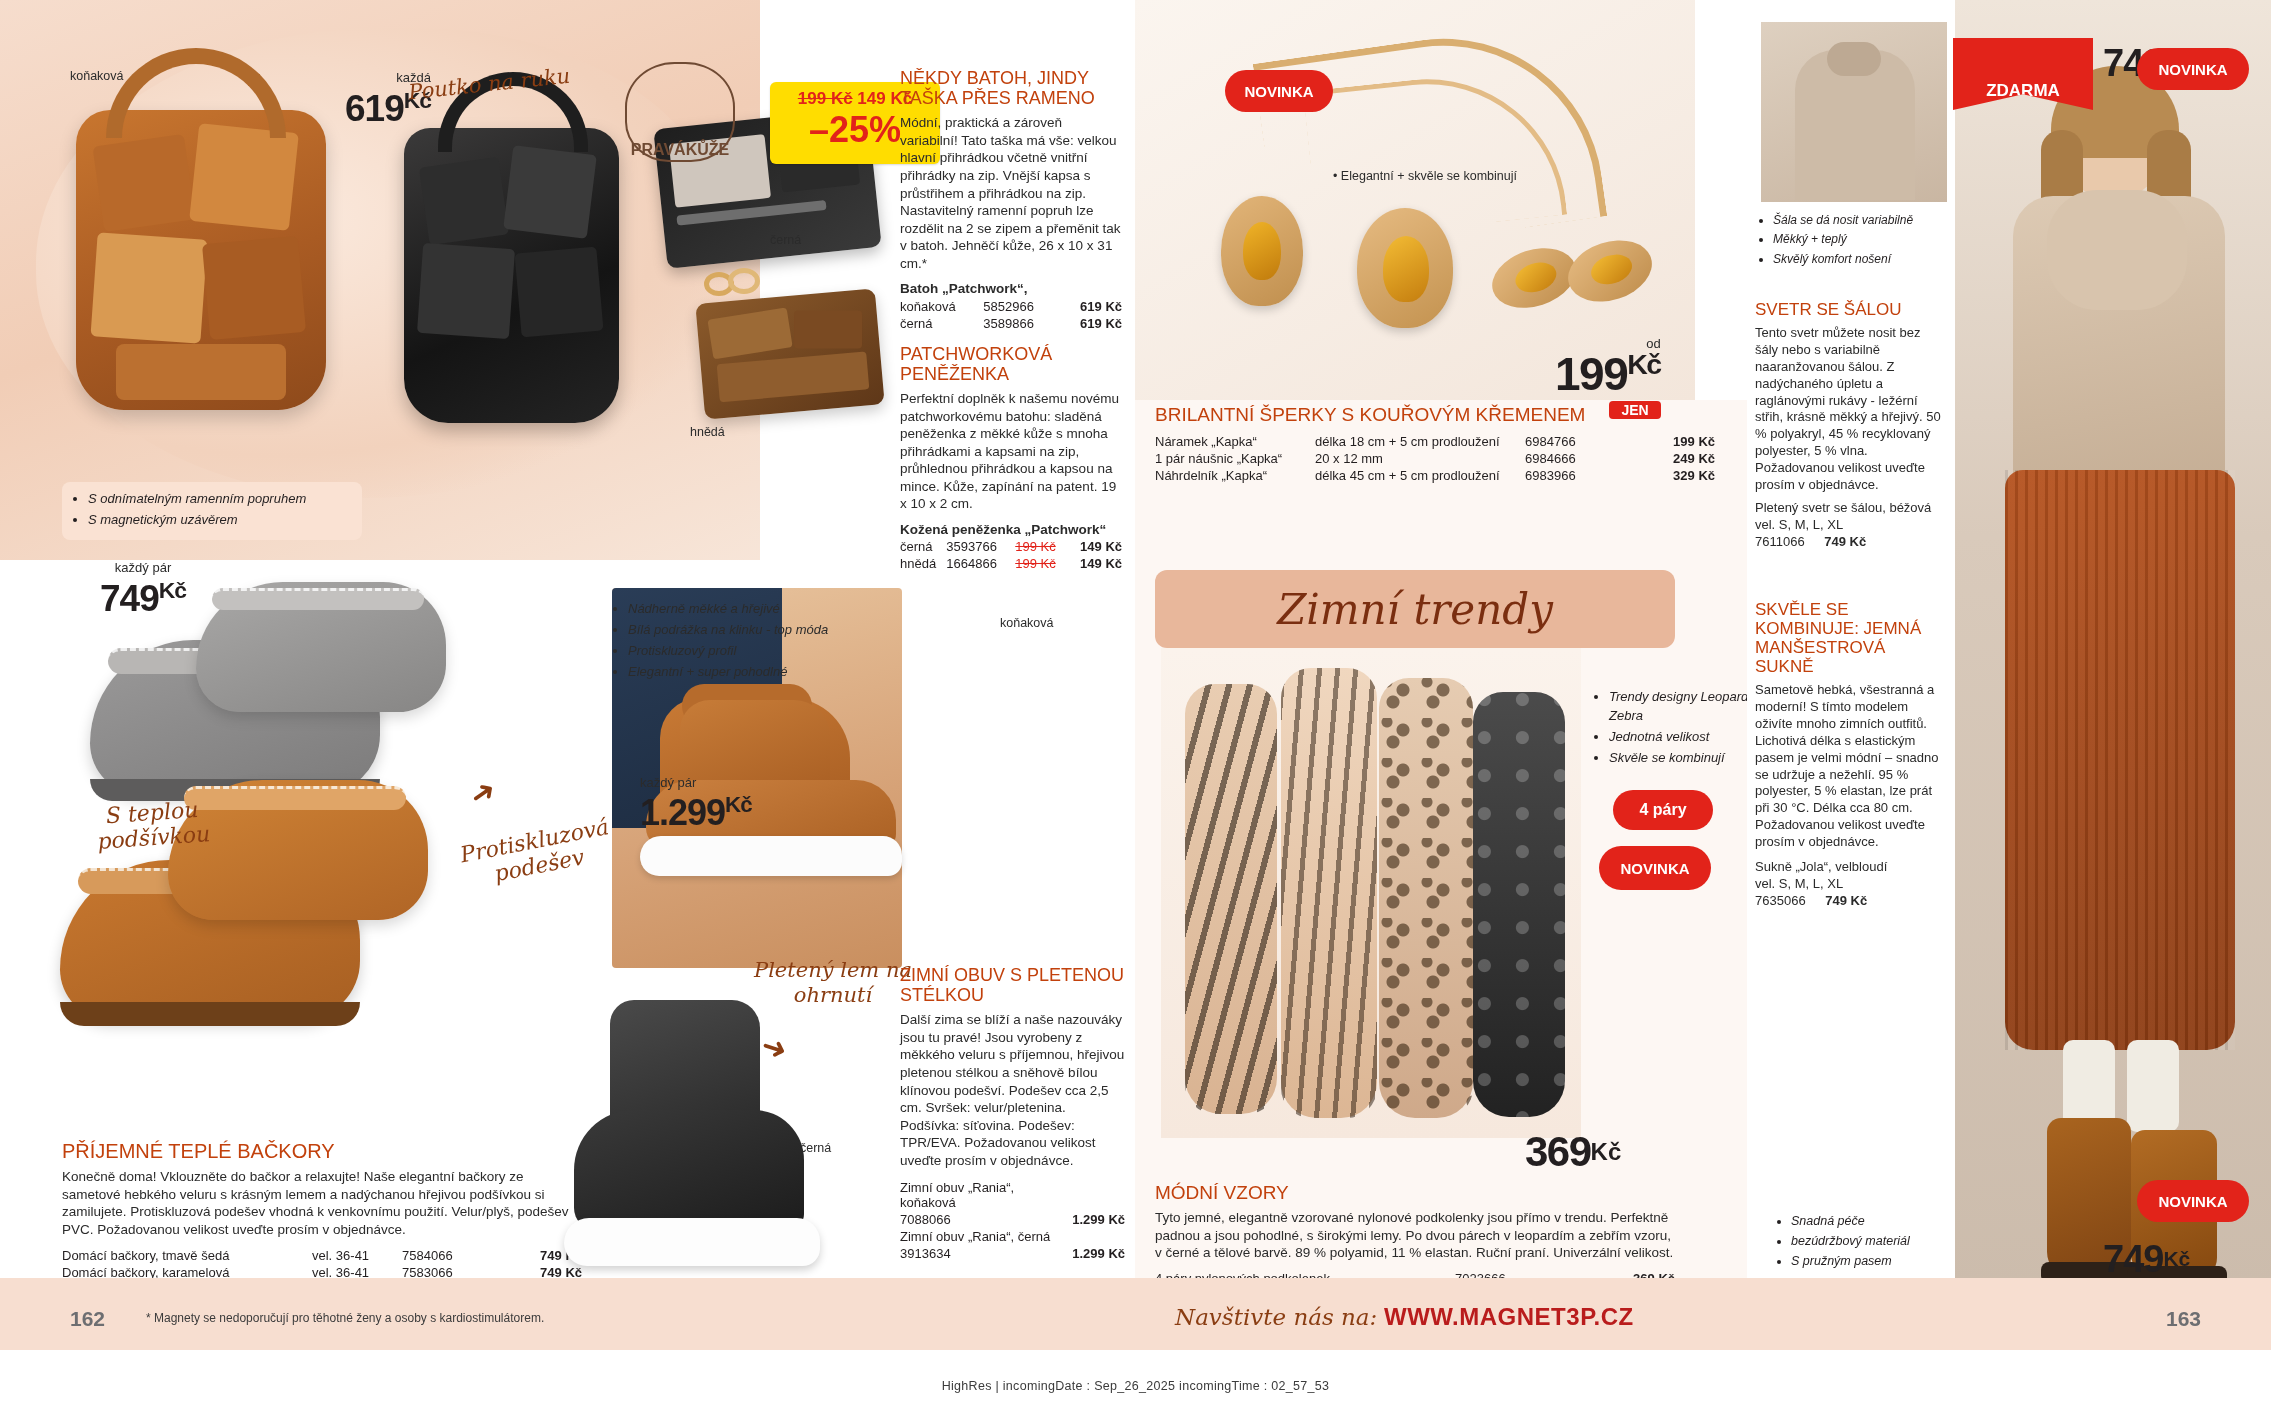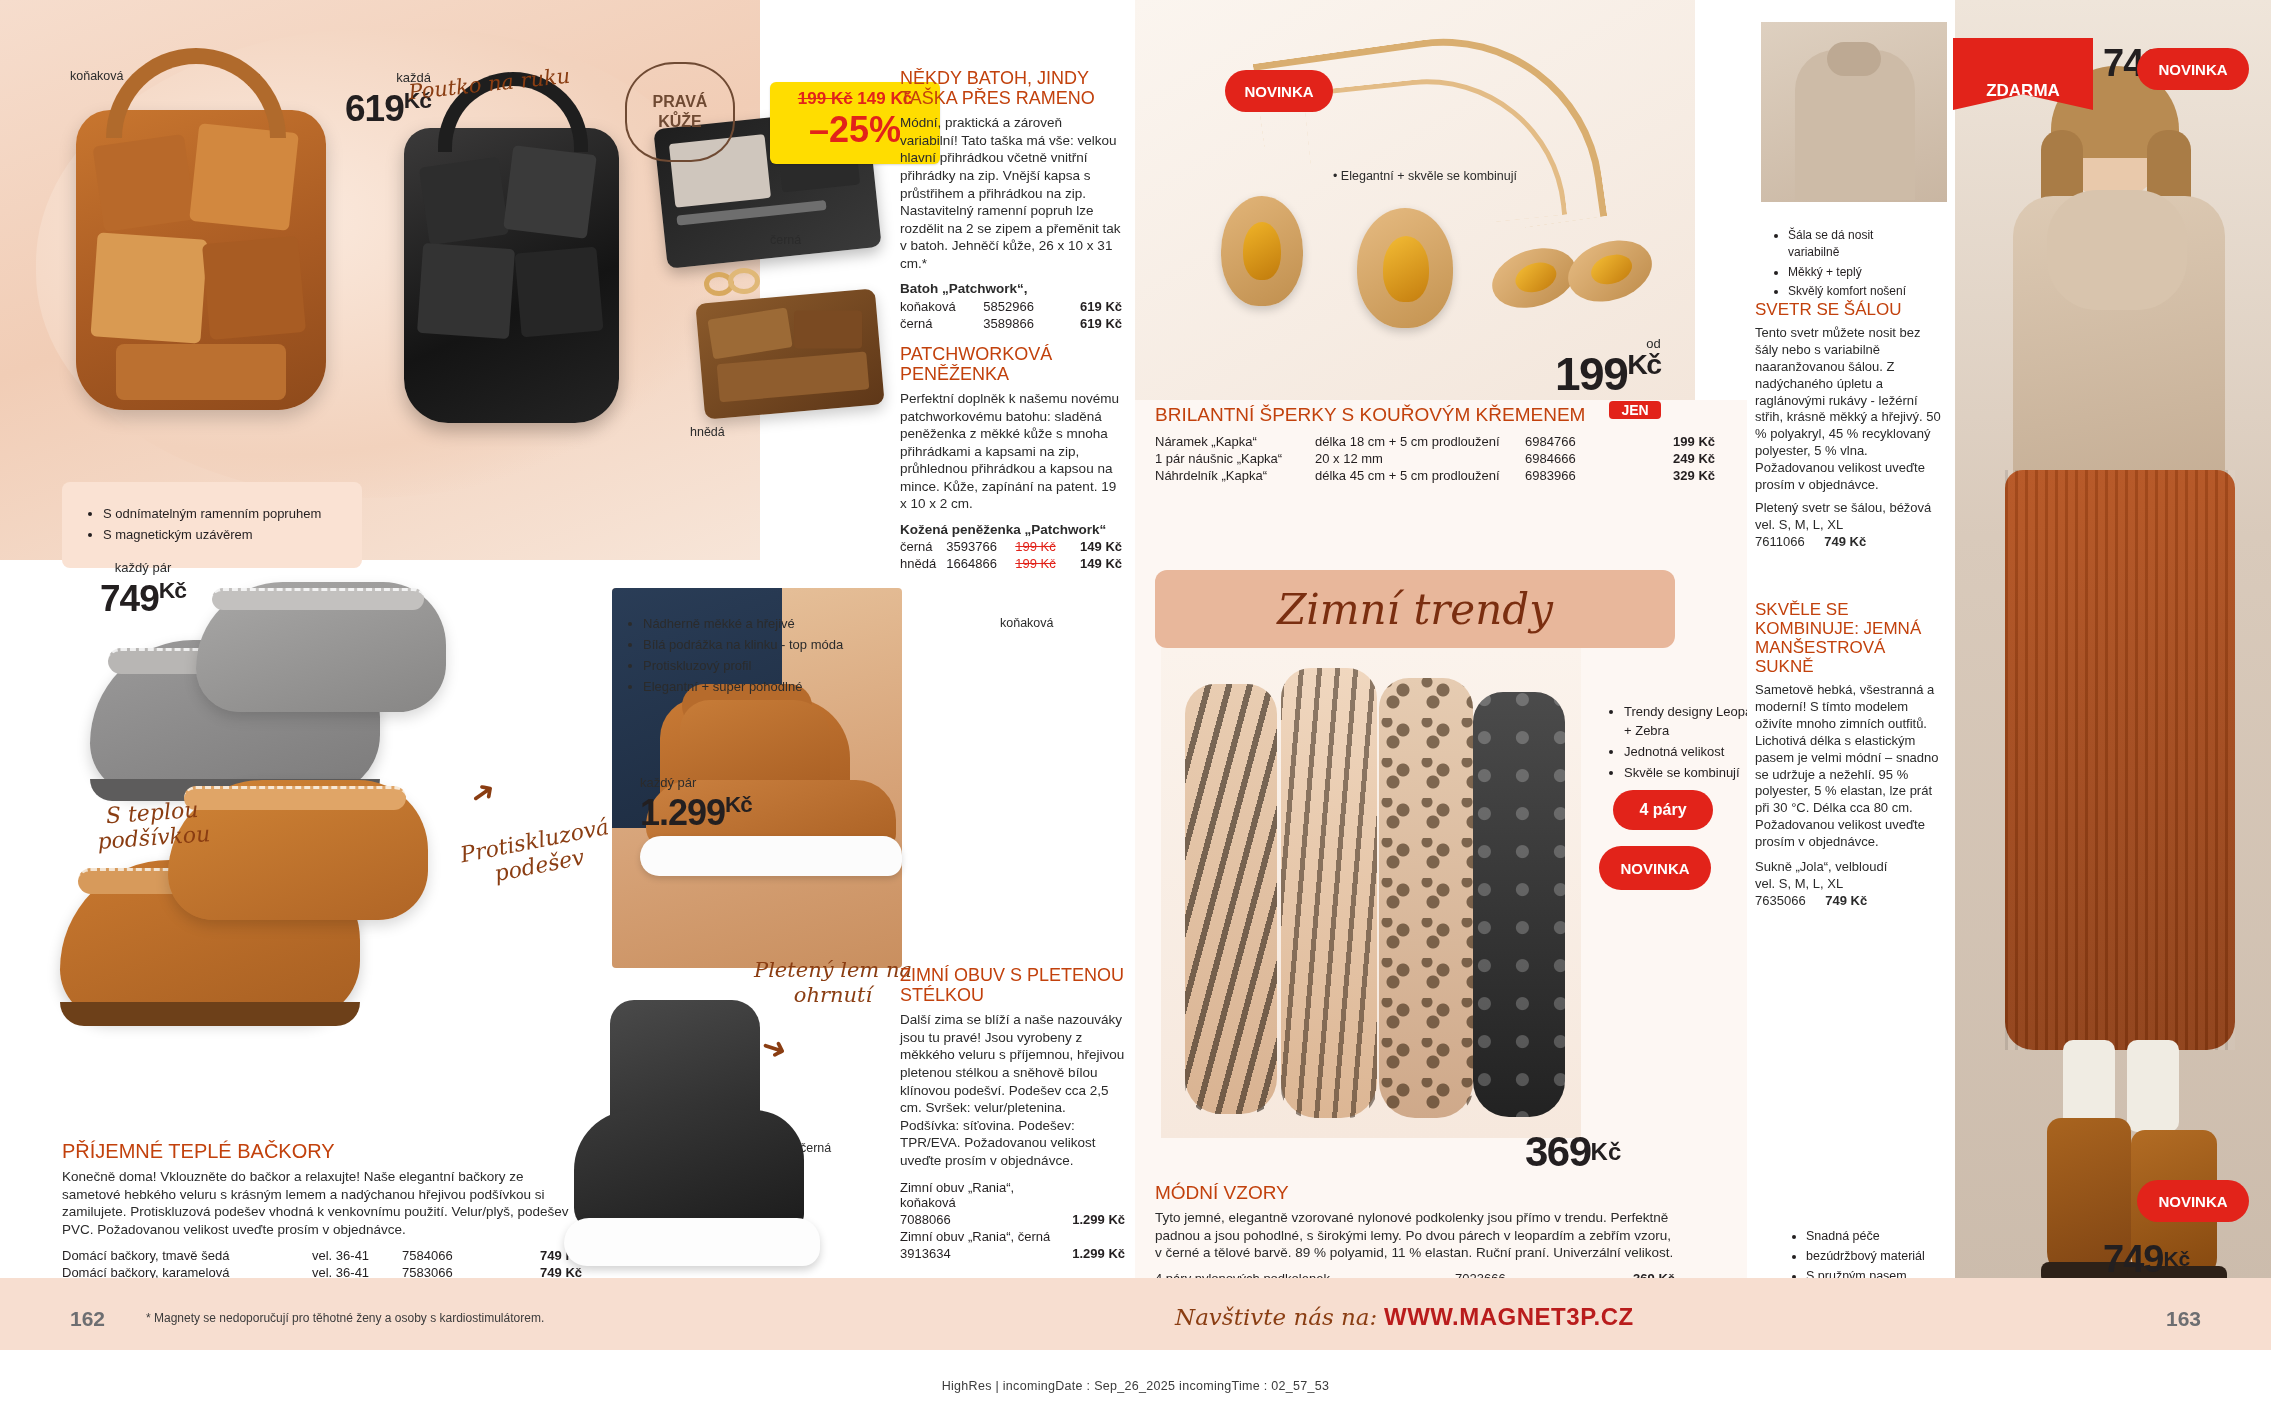--- a/index.html
+++ b/index.html
@@ -38,21 +38,21 @@
     position:absolute; background:#e2231a; color:#fff; border-radius:26px;
     font-weight:bold; display:flex; align-items:center; justify-content:center;
   }
   .price-tag-yellow {
     position:absolute; background:#ffdd00; color:#e2231a; font-weight:bold;
     border-radius:6px; text-align:center; line-height:1;
     box-shadow:0 1px 2px rgba(0,0,0,.15);
   }
   .bullets { font-size:13px; line-height:1.45; }
   .bullets li { margin-bottom:2px; }
-  ul { margin:15px; padding-left:16px; }
+  ul { margin:0; padding-left:16px;font-style:italic; }
 
   .footer-bar { position:absolute; left:0; bottom:0; width:100%; height:70px; background:#f7ded0; }
   .pageno { position:absolute; bottom:22px; font-size:21px; font-weight:bold; color:#6d6e71; }
 
   .script { font-family:"DejaVu Serif", serif; font-style:italic; color:#8a3d12; }
 
   
   .ph { position:absolute; }
 
   .tbl { font-size:13px; width:100%; border-collapse:collapse; }
@@ -119,21 +119,21 @@
 
     <div class="ph" style="left:345px; top:70px; text-align:right;">
       <div class="small-t" style="font-size:13px;">každá</div>
       <div style="font-size:37px; font-weight:bold; letter-spacing:-1px;">
         <span>619</span><span class="kc">Kč</span>
       </div>
     </div>
 
     <div class="ph script" style="left:408px; top:72px; font-size:21px; transform:rotate(-6deg);">Poutko na ruku</div>
 
-    <div class="ph" style="left:625px; top:62px; width:110px; height:100px; border:2px solid #6f4a33; border-radius:45% 45% 40% 40%; display:flex; flex-direction:column; align-items:center; justify-content:center; color:#6f4a33; font-weight:bold; font-size:16px; line-height:1.25;">
+    <div class="ph" style="left:625px; top:62px; width:110px; height:100px; border:2px solid #6f4a33; border-radius:45% 45% 40% 40%; display:flex; flex-direction:row; align-items:flex-end; justify-content:center; color:#6f4a33; font-weight:bold; font-size:16px; line-height:1.25;">
       <div>PRAVÁ</div>
       <div>KŮŽE</div>
     </div>
 
     <div class="price-tag-yellow" style="left:770px; top:82px; width:170px; height:82px; padding-top:8px;">
       <div style="font-size:17px;">
         <span class="strike">199 Kč</span>
         <span style="color:#e2231a;">149 Kč</span>
       </div>
       <div style="font-size:36px; margin-top:5px;">–25%</div>

